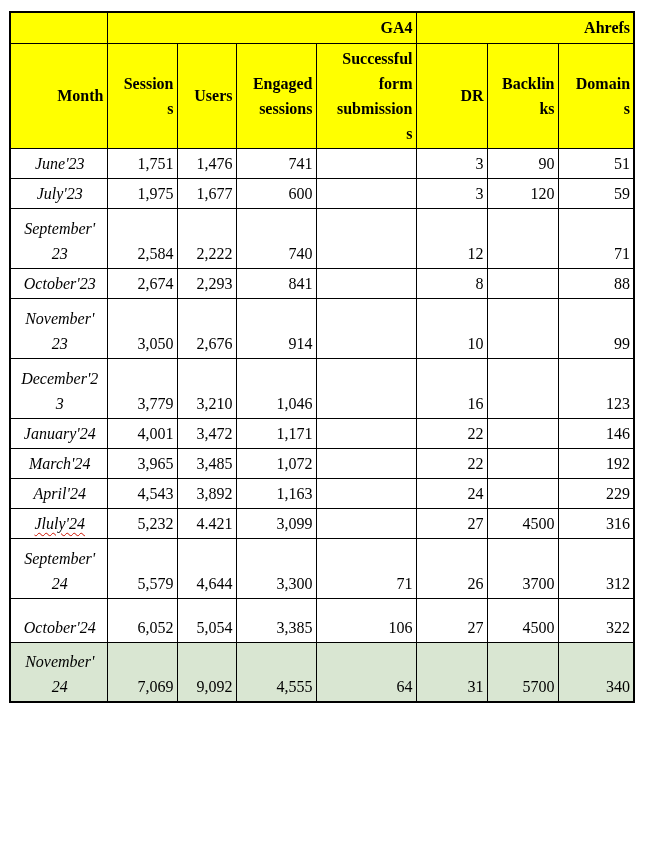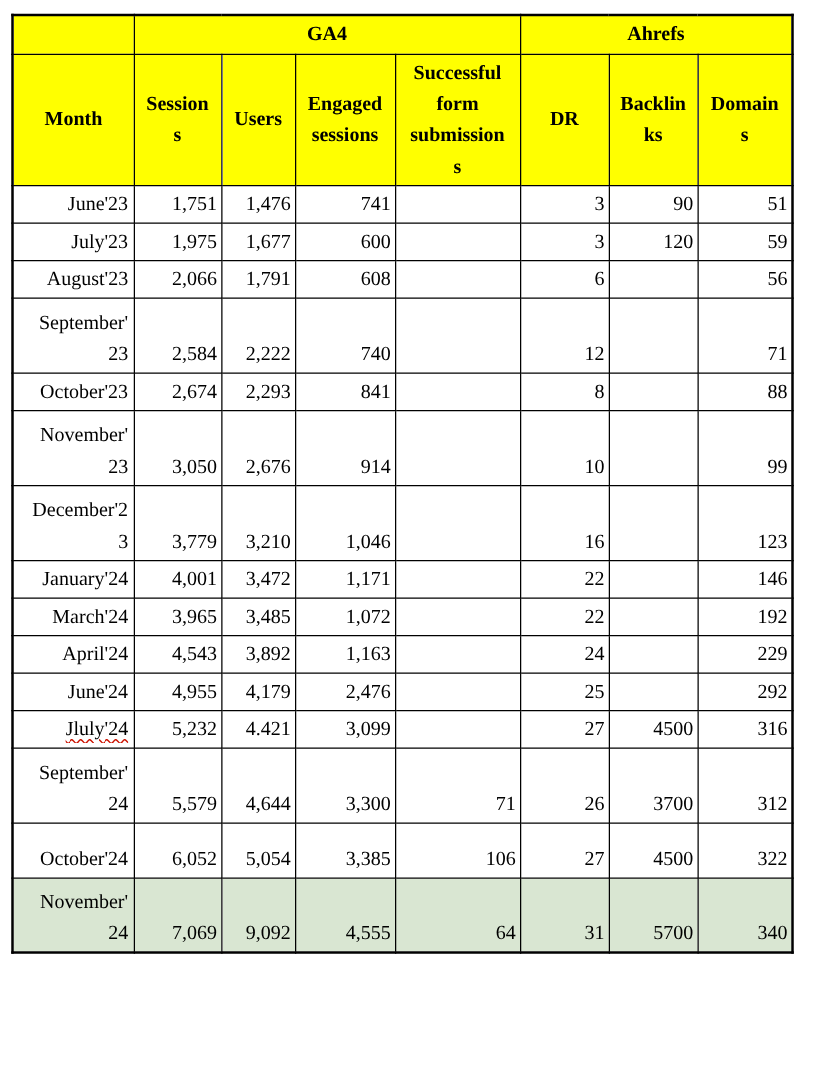--- a/index.html
+++ b/index.html
@@ -23,36 +23,36 @@
   .metrics th, .metrics td {
     border: 1px solid #000;
     color: #000;
     overflow: hidden;
   }
   .metrics thead th {
     background: #ffff00;
     font-weight: bold;
     font-size: 16px;
     line-height: 25px;
-    text-align: center;
+    text-align: right;
     vertical-align: middle;
     white-space: pre-line;
     padding: 2px 3px;
   }
   .metrics tr.group-row { height: 31px; }
   .metrics tr.colhead-row { height: 104px; }
   .metrics td {
     font-size: 16px;
     line-height: 25px;
     vertical-align: bottom;
     white-space: pre-line;
     padding: 1px 4px 2px 4px;
     background: #ffffff;
   }
-  .metrics td.month { text-align: right; padding-left: 6px; }
+  .metrics td.month { text-align: center; padding-left: 6px; font-style: italic; }
   .metrics td.num   { text-align: right; padding-right: 3px; }
   .metrics tr.highlight td { background: #d9e6d2; }
   .squiggly {
     text-decoration: underline;
     text-decoration-style: wavy;
     text-decoration-color: #cc1100;
     text-decoration-thickness: 1px;
     text-underline-offset: 3px;
   }
 </style>
@@ -109,30 +109,20 @@
         <tr style="height: 30px;">
           <td class="month">July'23</td>
           <td class="num">1,975</td>
           <td class="num">1,677</td>
           <td class="num">600</td>
           <td class="num"></td>
           <td class="num">3</td>
           <td class="num">120</td>
           <td class="num">59</td>
         </tr>
-        <tr style="height: 30px;">
-          <td class="month">August'23</td>
-          <td class="num">2,066</td>
-          <td class="num">1,791</td>
-          <td class="num">608</td>
-          <td class="num"></td>
-          <td class="num">6</td>
-          <td class="num"></td>
-          <td class="num">56</td>
-        </tr>
         <tr style="height: 60px;">
           <td class="month">September'
 23</td>
           <td class="num">2,584</td>
           <td class="num">2,222</td>
           <td class="num">740</td>
           <td class="num"></td>
           <td class="num">12</td>
           <td class="num"></td>
           <td class="num">71</td>
@@ -191,30 +181,20 @@
         </tr>
         <tr style="height: 30px;">
           <td class="month">April'24</td>
           <td class="num">4,543</td>
           <td class="num">3,892</td>
           <td class="num">1,163</td>
           <td class="num"></td>
           <td class="num">24</td>
           <td class="num"></td>
           <td class="num">229</td>
-        </tr>
-        <tr style="height: 30px;">
-          <td class="month">June'24</td>
-          <td class="num">4,955</td>
-          <td class="num">4,179</td>
-          <td class="num">2,476</td>
-          <td class="num"></td>
-          <td class="num">25</td>
-          <td class="num"></td>
-          <td class="num">292</td>
         </tr>
         <tr style="height: 30px;">
           <td class="month"><span class="squiggly">Jluly'24</span></td>
           <td class="num">5,232</td>
           <td class="num">4.421</td>
           <td class="num">3,099</td>
           <td class="num"></td>
           <td class="num">27</td>
           <td class="num">4500</td>
           <td class="num">316</td>

